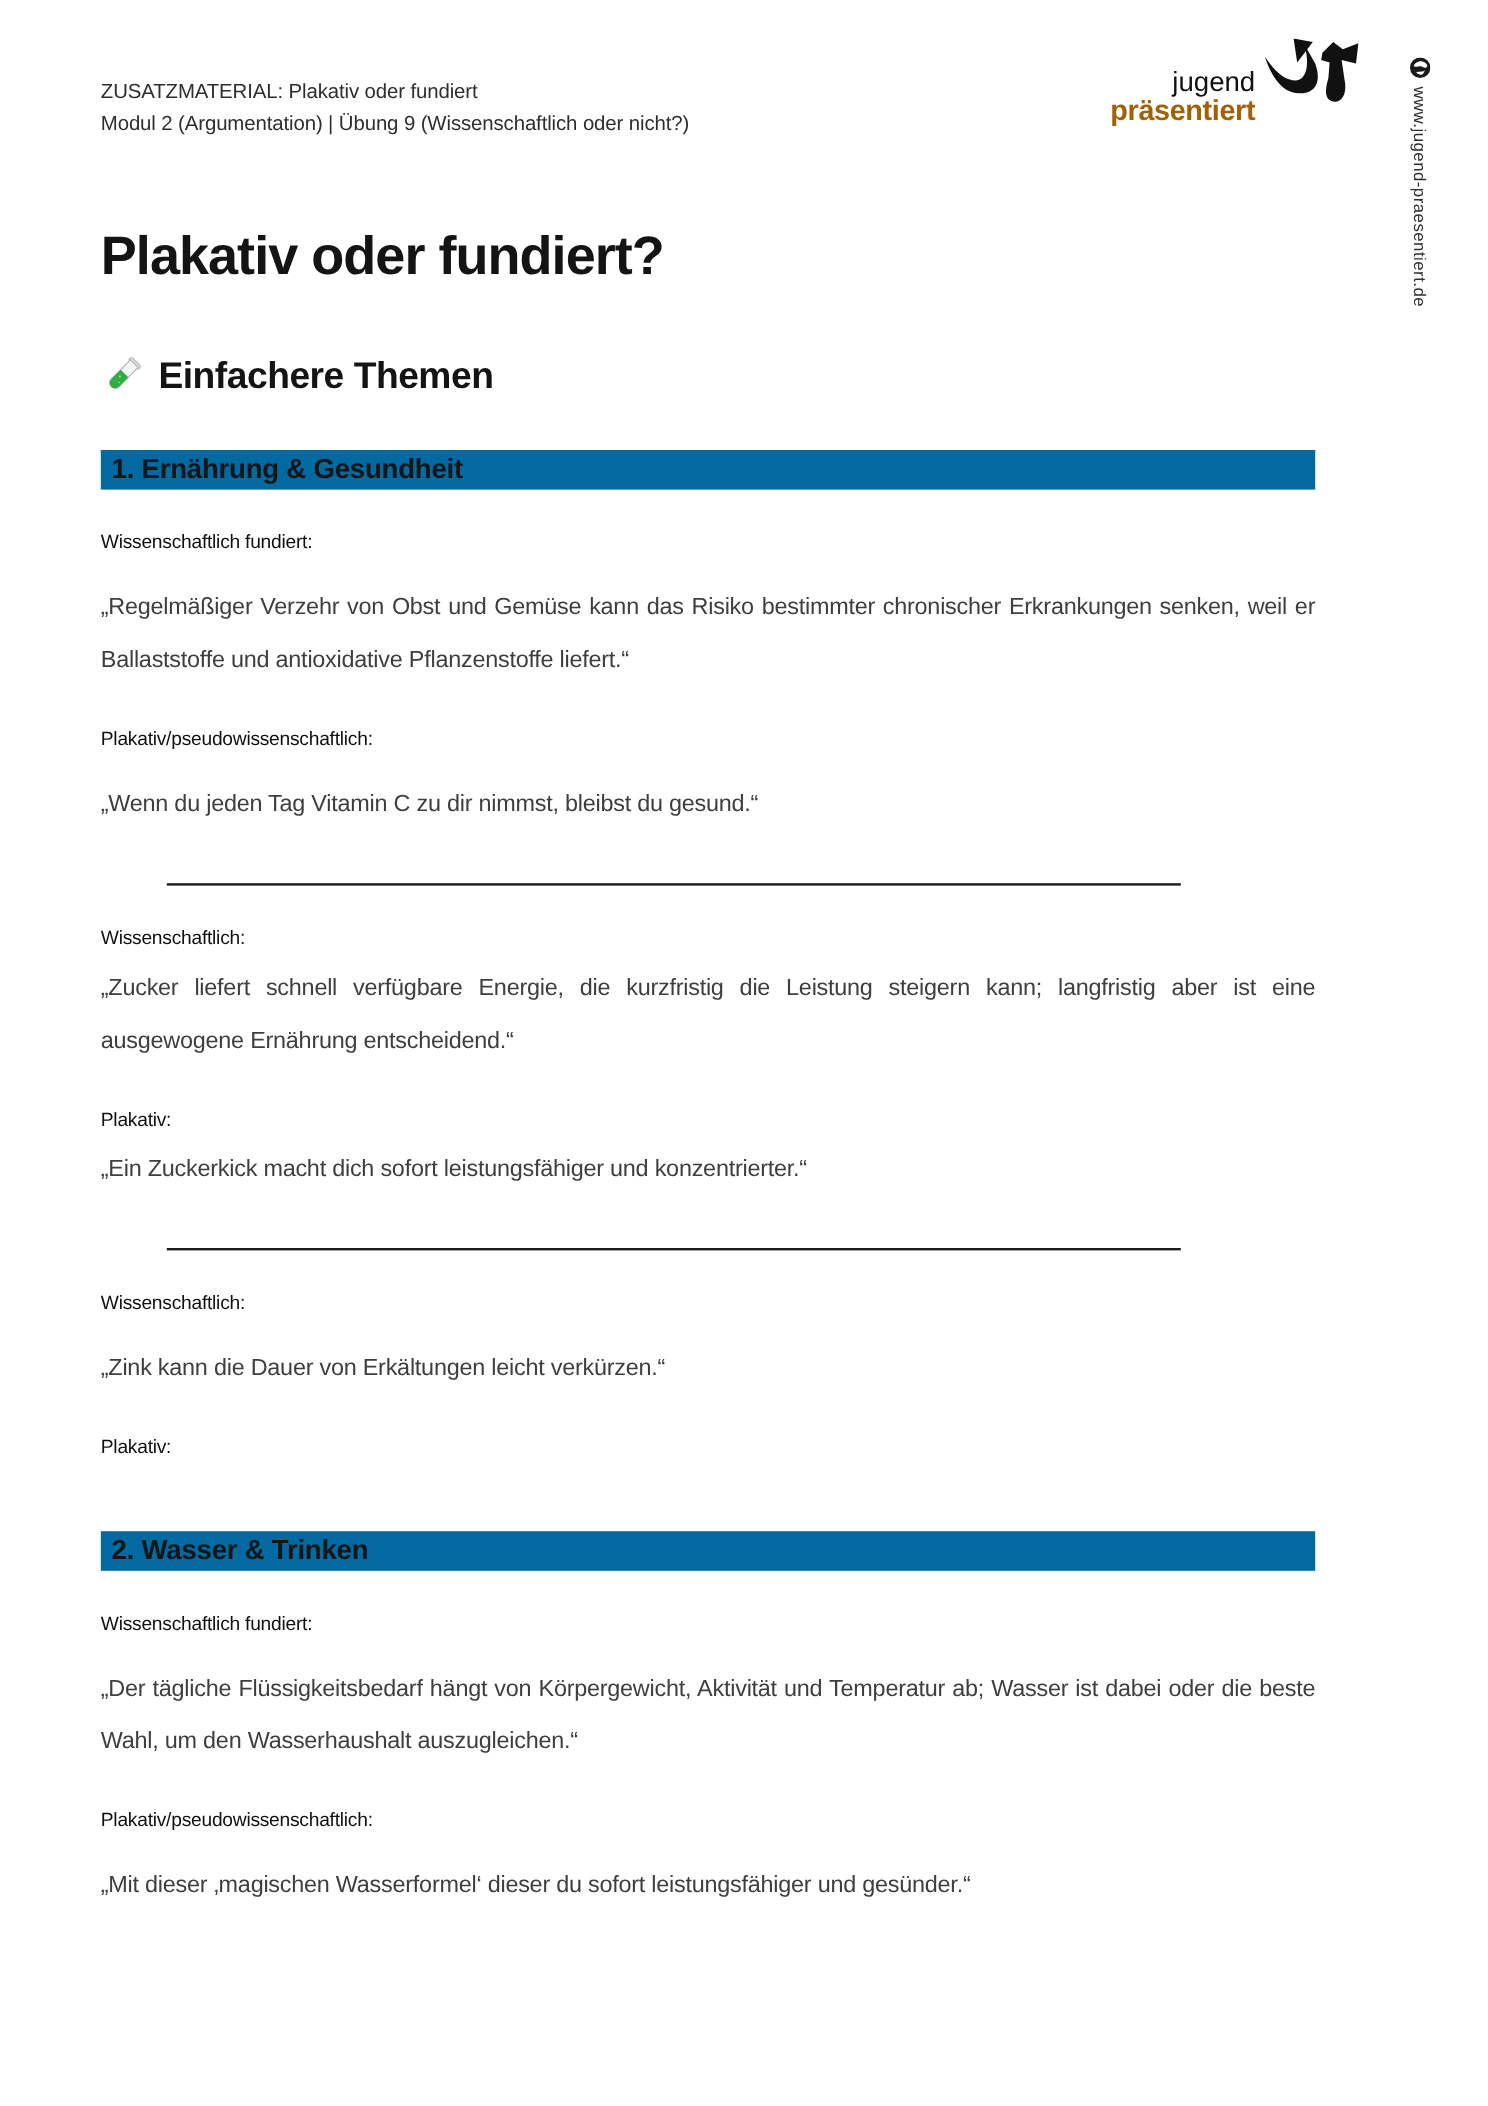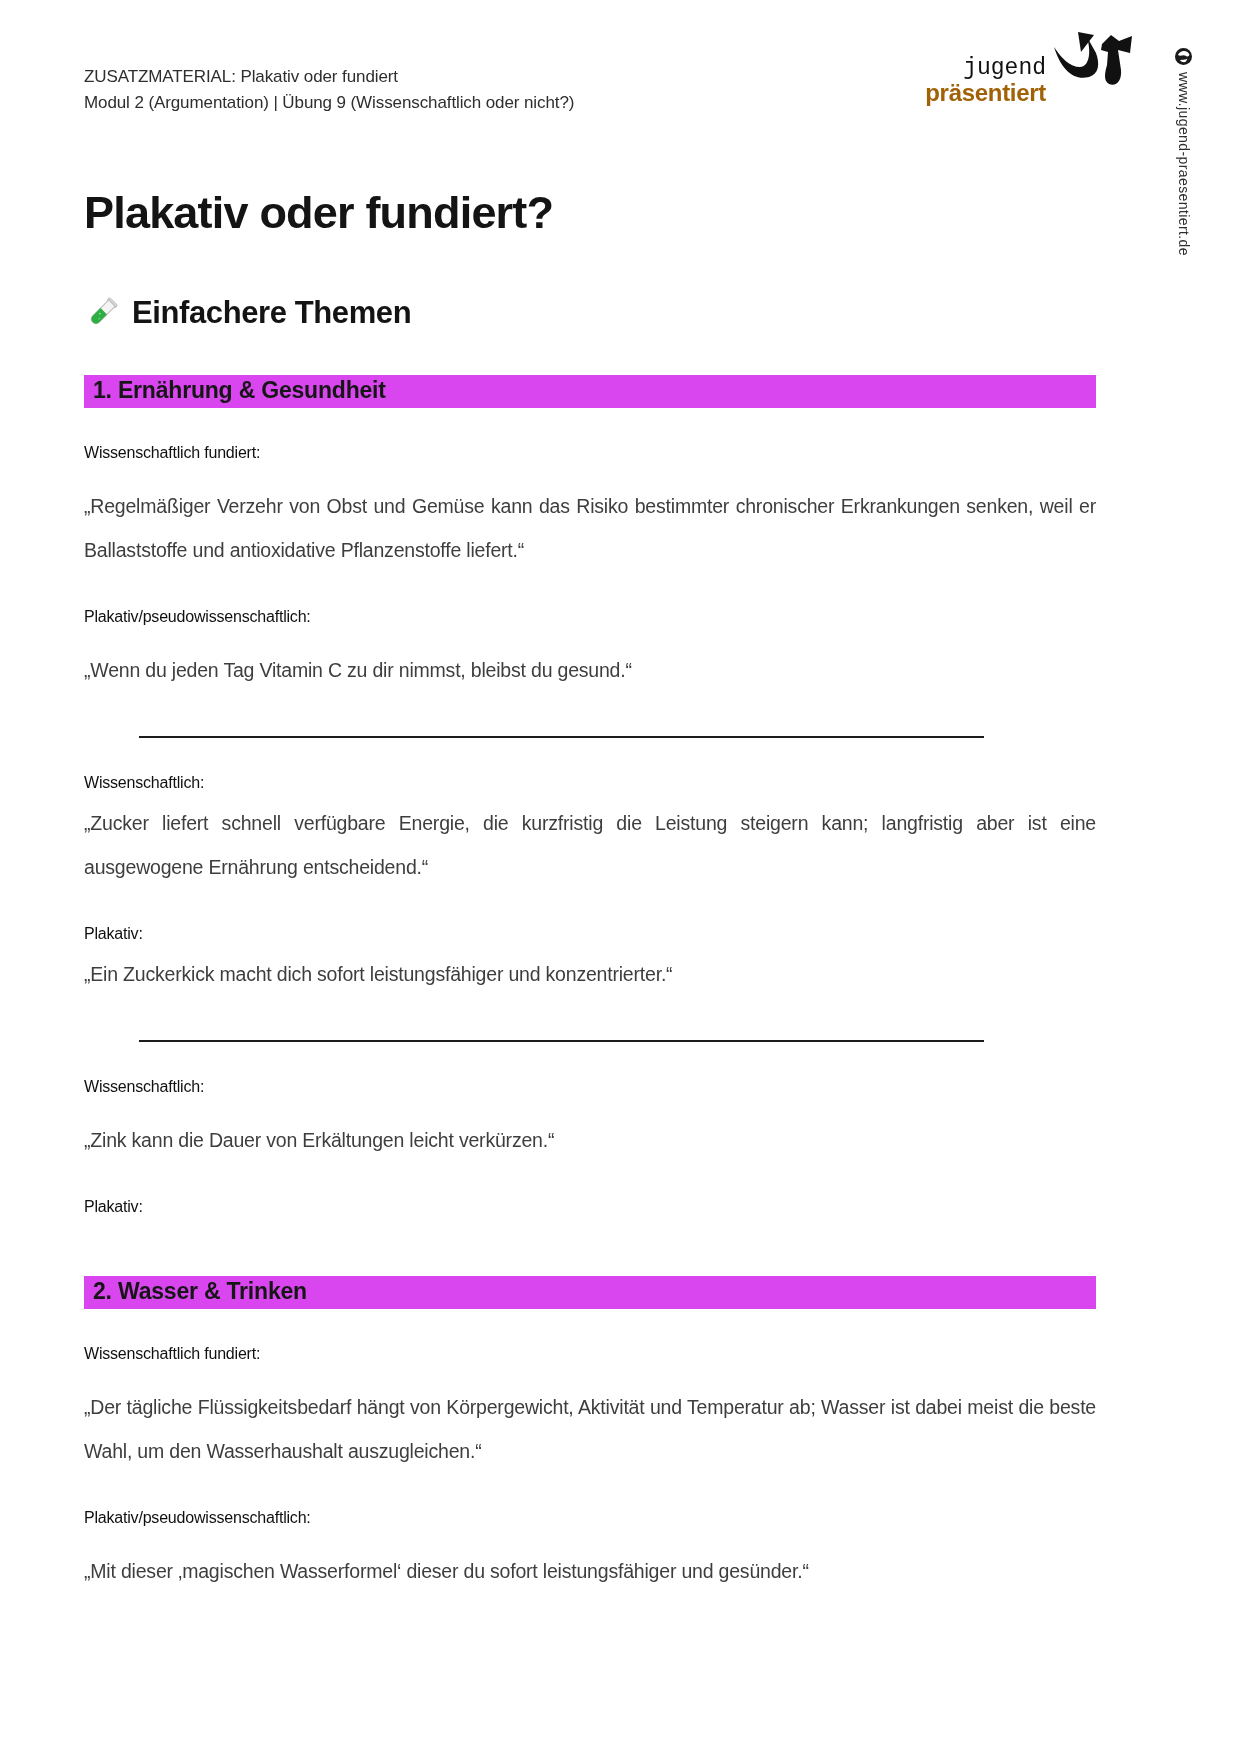--- a/index.html
+++ b/index.html
@@ -9,37 +9,37 @@
     color:#3e3e3e;-webkit-font-smoothing:antialiased;
   }
   .content{padding:0 144px 0 84px;}
 
   
   .doc-header{margin-top:64px;font-size:17px;line-height:26px;color:#2e2e2e;letter-spacing:-0.1px;}
 
   
   .logo{position:absolute;top:44px;right:108px;display:flex;align-items:flex-start;}
   .logo-text{text-align:right;line-height:1.05;margin-top:12px;}
-  .logo-w1{font-size:23px;font-weight:400;color:#111;font-family:Liberation Mono, monospace;}
+  .logo-w1{font-size:23px;font-weight:400;color:#111;}
   .logo-w2{font-size:24px;font-weight:700;color:#a16207;letter-spacing:-0.3px;}
   .logo-mark{margin-left:8px;margin-top:-12px;}
 
   
   .site-vertical{position:absolute;top:48px;right:48px;display:flex;flex-direction:column;align-items:center;}
   .site-url{writing-mode:vertical-rl;font-size:14px;color:#2f2f2f;letter-spacing:0.4px;margin-top:7px;}
 
   
   h1{margin:74px 0 12px 0;font-size:45px;line-height:1.0;font-weight:700;color:#141414;letter-spacing:-0.8px;}
 
   
   .sec-head{margin-top:60px;display:flex;align-items:center;gap:12px;}
   .sec-head h2{margin:0;font-size:31px;font-weight:700;color:#141414;letter-spacing:-0.4px;}
 
   
-  .topic-bar{margin-top:56px;background:#d946ef;padding:2px 9px 4px 9px;
+  .topic-bar{margin-top:56px;background:#0369a1;padding:2px 9px 4px 9px;
     font-size:23px;font-weight:700;color:#161616;letter-spacing:-0.2px;}
   .topic-bar.first{margin-top:44px;}
 
   .label{margin:32px 0 0 0;font-size:16px;font-weight:400;color:#101010;letter-spacing:-0.2px;line-height:26px;}
   .quote{margin:0;font-size:19.5px;line-height:44px;color:#3e3e3e;letter-spacing:-0.2px;}
   .quote.gap{margin-top:18px;}
   .quote.tight{margin-top:5px;}
   .quote.justify{text-align:justify;}
 
   .divider{margin:44px 0 10px 55px;width:845px;border-top:2px solid #1c1c1c;height:0;}
@@ -126,21 +126,21 @@
     </section>
 
     <section class="block">
       <h3 class="label">Plakativ:</h3>
     </section>
 
     <div class="topic-bar">2. Wasser &amp; Trinken</div>
 
     <section class="block">
       <h3 class="label">Wissenschaftlich fundiert:</h3>
-      <p class="quote gap justify">„Der tägliche Flüssigkeitsbedarf hängt von Körpergewicht, Aktivität und Temperatur ab; Wasser ist dabei meist die beste Wahl, um den Wasserhaushalt auszugleichen.“</p>
+      <p class="quote gap justify">„Der tägliche Flüssigkeitsbedarf hängt von Körpergewicht, Aktivität und Temperatur ab; Wasser ist dabei oder die beste Wahl, um den Wasserhaushalt auszugleichen.“</p>
     </section>
 
     <section class="block">
       <h3 class="label">Plakativ/pseudowissenschaftlich:</h3>
       <p class="quote gap">„Mit dieser ‚magischen Wasserformel‘ dieser du sofort leistungsfähiger und gesünder.“</p>
     </section>
 
   </div>
 </div>
 

